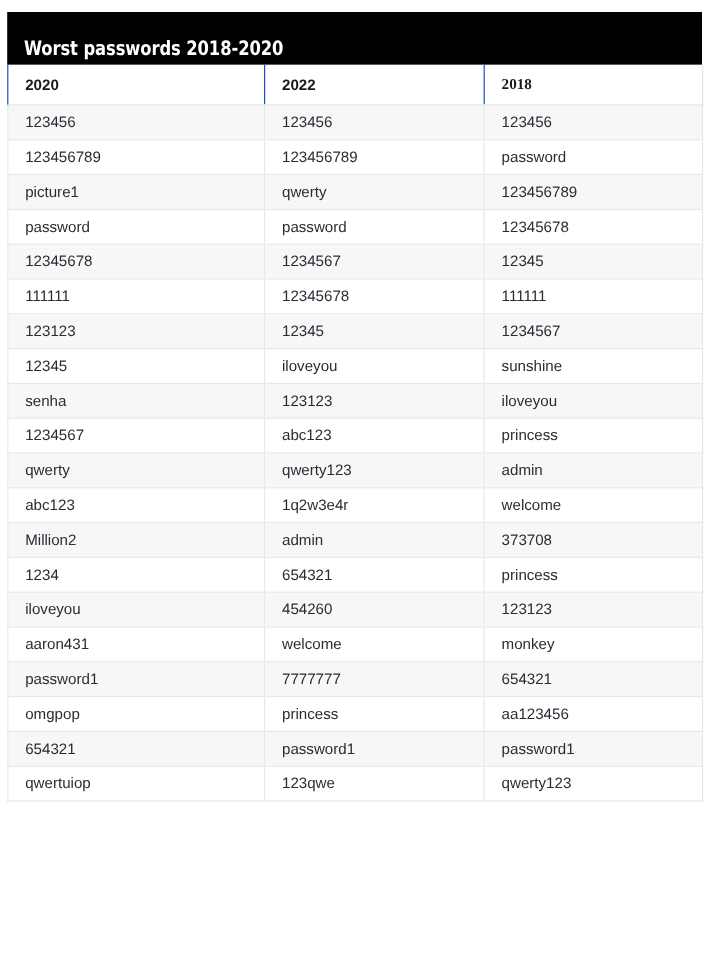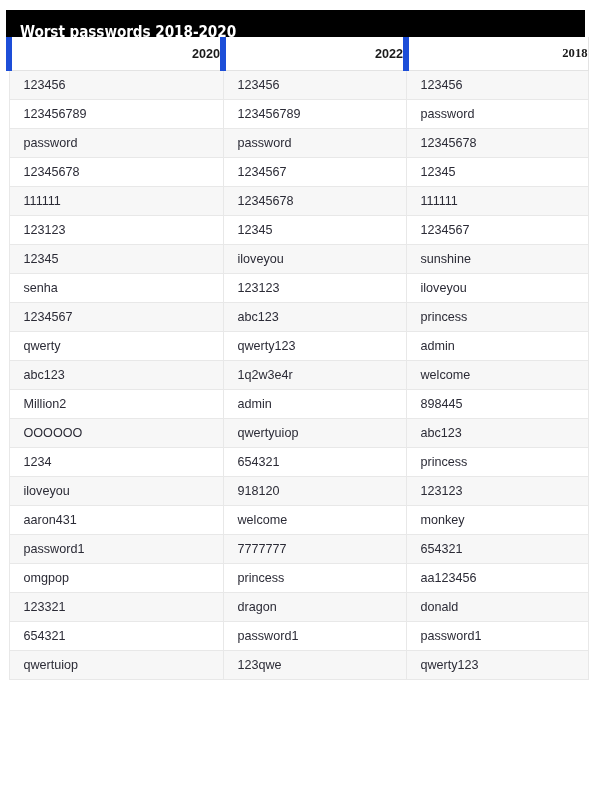--- a/index.html
+++ b/index.html
@@ -20,21 +20,21 @@
     height: 808px;
     box-sizing: border-box;
     padding: 10px 13px 0 6px;
   }
   .table-card {
     width: 579px;
     box-sizing: border-box;
   }
   .title-bar {
     background: #000000;
-    height: 27px;
+    height: 44px;
     display: flex;
     align-items: center;
     padding: 16px 0 0 14px;
     box-sizing: border-box;
   }
   .title-bar .title {
     color: #ffffff;
     font-size: 16.5px;
     font-weight: bold;
     letter-spacing: -0.1px;
@@ -47,28 +47,28 @@
     width: 579px;
     border-collapse: collapse;
     table-layout: fixed;
     font-size: 12.6px;
   }
   table.pw-table col.c1 { width: 214px; }
   table.pw-table col.c2 { width: 183px; }
   table.pw-table col.c3 { width: 182px; }
 
   table.pw-table th {
-    text-align: right;
+    text-align: left;
     font-weight: bold;
     font-size: 12.6px;
     color: #1a1a1a;
     padding: 9px 0 9px 14px;
     background: #ffffff;
     border-bottom: 1px solid #e3e3e3;
-    border-left: 6px solid #1d4ed8;
+    border-left: 1px solid #1d4ed8;
     height: 20px;
     box-sizing: border-box;
   }
   table.pw-table th:last-child {
     border-right: 1px solid #e3e3e3;
     font-family: Liberation Serif, serif;
   }
   table.pw-table td {
     text-align: left;
     padding: 7px 0 7px 14px;
@@ -119,20 +119,25 @@
           <td>123456</td>
           <td>123456</td>
           <td>123456</td>
         </tr>
         <tr>
           <td>123456789</td>
           <td>123456789</td>
           <td>password</td>
         </tr>
         <tr>
+          <td>picture1</td>
+          <td>qwerty</td>
+          <td>123456789</td>
+        </tr>
+        <tr>
           <td>password</td>
           <td>password</td>
           <td>12345678</td>
         </tr>
         <tr>
           <td>12345678</td>
           <td>1234567</td>
           <td>12345</td>
         </tr>
         <tr>
@@ -166,58 +171,48 @@
           <td>admin</td>
         </tr>
         <tr>
           <td>abc123</td>
           <td>1q2w3e4r</td>
           <td>welcome</td>
         </tr>
         <tr>
           <td>Million2</td>
           <td>admin</td>
-          <td>898445</td>
-        </tr>
-        <tr>
-          <td>OOOOOO</td>
-          <td>qwertyuiop</td>
-          <td>abc123</td>
+          <td>373708</td>
         </tr>
         <tr>
           <td>1234</td>
           <td>654321</td>
           <td>princess</td>
         </tr>
         <tr>
           <td>iloveyou</td>
-          <td>918120</td>
+          <td>454260</td>
           <td>123123</td>
         </tr>
         <tr>
           <td>aaron431</td>
           <td>welcome</td>
           <td>monkey</td>
         </tr>
         <tr>
           <td>password1</td>
           <td>7777777</td>
           <td>654321</td>
         </tr>
         <tr>
           <td>omgpop</td>
           <td>princess</td>
           <td>aa123456</td>
         </tr>
         <tr>
-          <td>123321</td>
-          <td>dragon</td>
-          <td>donald</td>
-        </tr>
-        <tr>
           <td>654321</td>
           <td>password1</td>
           <td>password1</td>
         </tr>
         <tr>
           <td>qwertuiop</td>
           <td>123qwe</td>
           <td>qwerty123</td>
         </tr>
       </tbody>

